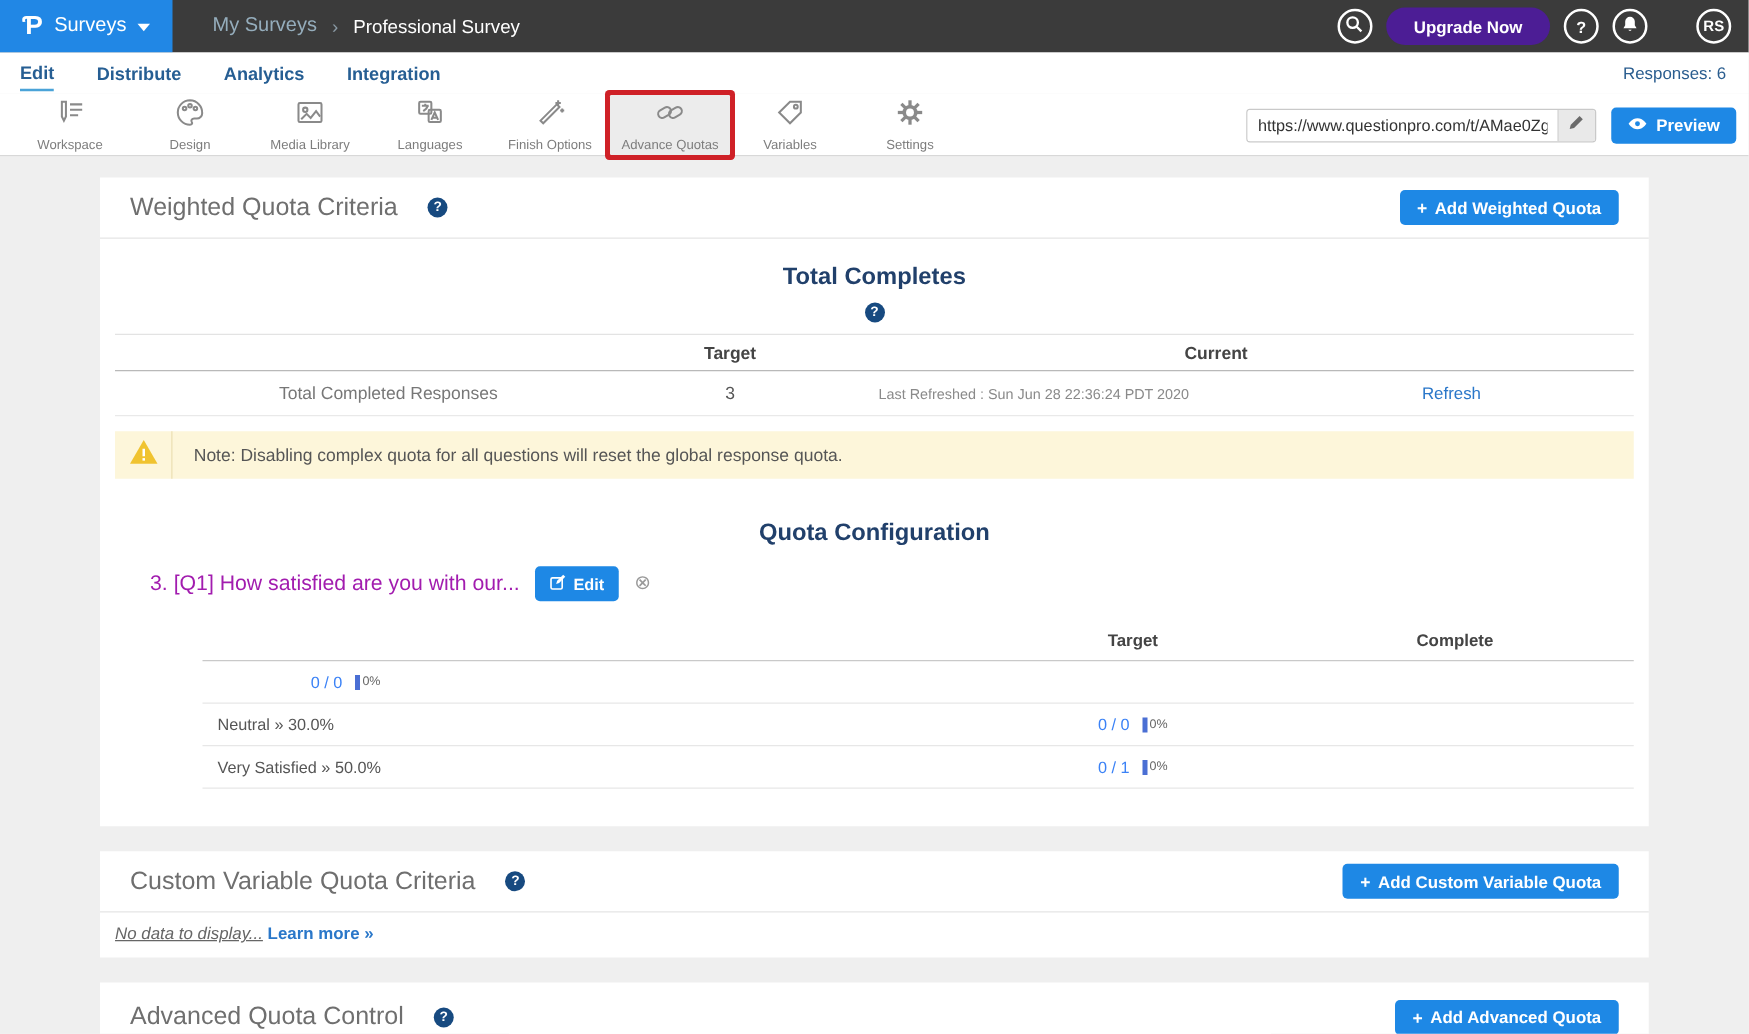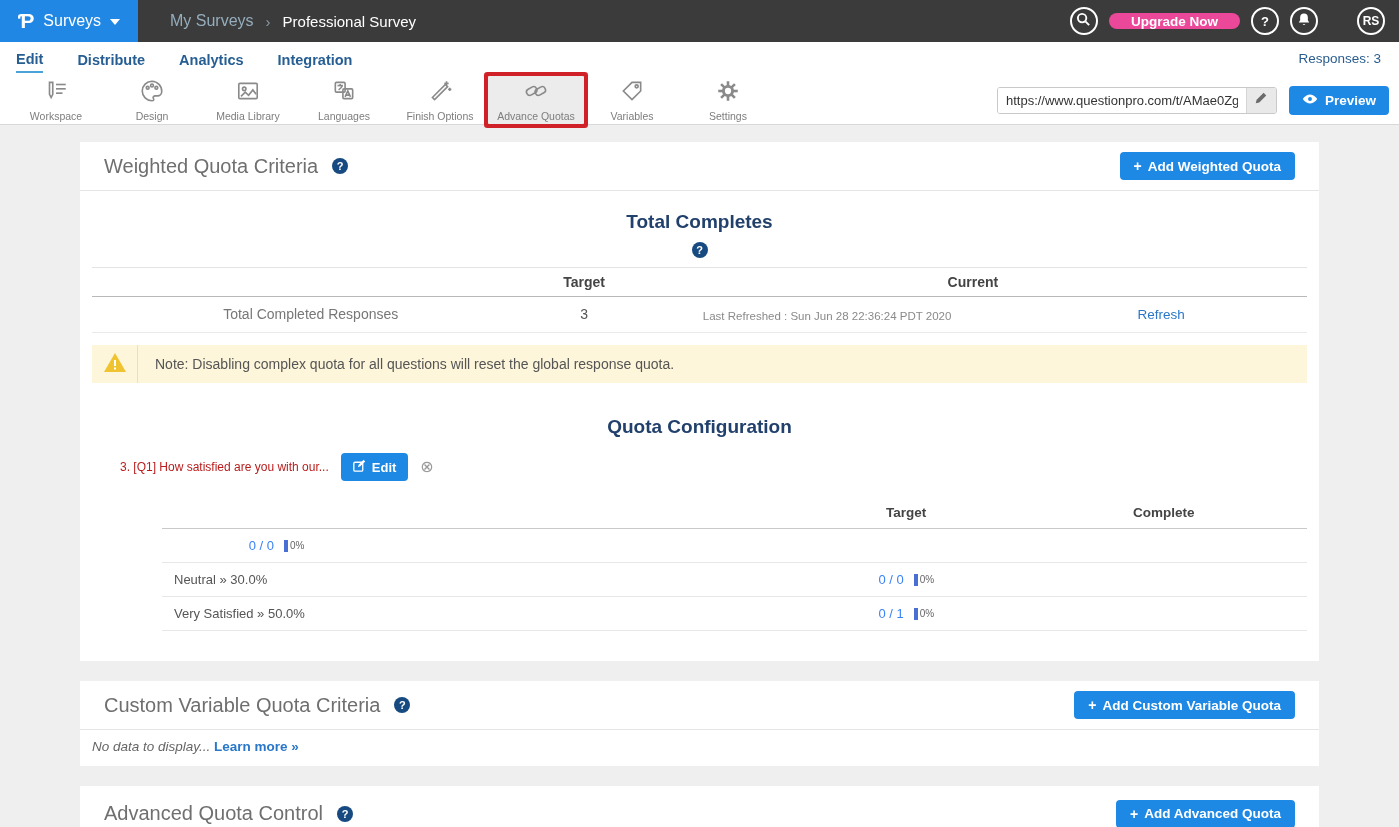--- a/index.html
+++ b/index.html
@@ -14,21 +14,21 @@
   .logo-text { color:#fff; font-size:16px; }
   .caret-down { width:0; height:0; border-left:5px solid transparent; border-right:5px solid transparent;
     border-top:6px solid #fff; margin-top:2px; }
   .breadcrumb { display:flex; align-items:center; gap:12px; margin-left:32px; }
   .bc-parent { color:#95adbc; font-size:16px; cursor:pointer; }
   .bc-sep { color:#8a9aa5; font-size:15px; }
   .bc-current { color:#fff; font-size:15px; }
   .topbar-right { position:absolute; right:14px; top:0; height:42px; display:flex; align-items:center; gap:11px; }
   .circle-btn { width:28px; height:28px; border:2px solid #fff; border-radius:50%; display:flex;
     align-items:center; justify-content:center; color:#fff; font-weight:bold; font-size:13px; cursor:pointer; }
-  .upgrade-btn { background:#ec4899; color:#fff; border:none; border-radius:15px; height:16px;
+  .upgrade-btn { background:#4c1d95; color:#fff; border:none; border-radius:15px; height:30px;
     padding:0 22px; font-size:13.5px; font-weight:bold; font-family:inherit; cursor:pointer; }
 
   
   .navrow { height:33px; background:#fff; display:flex; align-items:center; padding:0 16px; position:relative; }
   .nav-item { color:#265e93; font-size:14.5px; font-weight:bold; margin-right:34px; padding:6px 0 4px; cursor:pointer; }
   .nav-item.active { border-bottom:2px solid #4aa3d8; }
   .nav-responses { position:absolute; right:18px; color:#2a5d8f; font-size:13.5px; }
 
   
   .toolbar { height:50px; background:#fff; border-bottom:1px solid #d8d8d8; display:flex;
@@ -46,79 +46,79 @@
     align-items:center; justify-content:center; cursor:pointer; }
   .preview-btn { background:#1e88e5; border:none; border-radius:4px; color:#fff; height:29px;
     padding:0 13px; font-size:13.5px; font-weight:bold; font-family:inherit; display:flex;
     align-items:center; gap:7px; cursor:pointer; }
 
   
   .content { padding:17px 80px 0 80px; }
   .card { background:#fff; width:1239px; }
   .card-header { display:flex; align-items:center; justify-content:space-between;
     padding:0 24px; height:49px; border-bottom:1px solid #e5e5e5; }
-  .card-title { color:#6f6f6f; font-size:20px; display:flex; align-items:center; gap:14px; }
+  .card-title { color:#6f6f6f; font-size:20px; display:flex; align-items:center; gap:24px; }
   .help-dot { width:16px; height:16px; border-radius:50%; background:#174a80; color:#fff;
     font-size:11px; font-weight:bold; display:inline-flex; align-items:center; justify-content:center;
     cursor:pointer; flex:none; }
   .add-btn { background:#1e88e5; border:none; border-radius:4px; color:#fff; height:28px;
     padding:0 14px; font-size:13.5px; font-weight:bold; font-family:inherit; display:flex;
     align-items:center; gap:6px; cursor:pointer; }
   .plus { font-weight:bold; font-size:14px; }
 
   .card-body { padding:0 12px 30px 12px; }
   .section-title { color:#21406b; font-size:19px; font-weight:bold; display:flex; align-items:center;
     gap:9px; padding-top:19px;flex-direction:column; }
 
   
   .tc-table { margin-top:9px; border-top:1px solid #e3e3e3; font-size:14px; }
   .tc-head { display:flex; border-bottom:1px solid #b9b9b9; padding:6px 0; font-weight:bold; color:#444; }
-  .tc-row { display:flex; align-items:flex-start; padding:9px 0 10px; border-bottom:1px solid #e9e9e9;justify-content:flex-end; }
+  .tc-row { display:flex; align-items:flex-start; padding:9px 0 10px; border-bottom:1px solid #e9e9e9; }
   .tc-c1 { width:36%; text-align:center; }
   .tc-c2 { width:9%; text-align:center; }
   .tc-c3 { width:31%; text-align:center; }
   .tc-c4 { width:24%; text-align:center; }
   .tc-chead-current { width:55%; text-align:center; }
   .tc-row .tc-c1 { color:#777; }
   .tc-row .tc-c2 { color:#555; }
   .cur-main { font-weight:bold; color:#444; font-size:13.5px; }
   .cur-sub { color:#8a8a8a; font-size:11.5px; margin-top:4px; }
   .link { color:#2a77c9; font-size:13.5px; text-decoration:none; cursor:pointer; }
 
   
   .note-bar { margin-top:12px; background:#fdf6da; height:38px; display:flex; align-items:stretch; }
   .note-icon { width:46px; display:flex; align-items:center; justify-content:center;
     border-right:1px solid #ece0b4; }
   .note-text { display:flex; align-items:center; padding-left:17px; font-size:14px; color:#555; }
 
   
   .qc-title { margin-top:14px; }
   .question-row { display:flex; align-items:center; gap:12px; margin:15px 0 0 28px; }
-  .question-label { color:#b91c1c; font-size:12px; }
+  .question-label { color:#a21caf; font-size:17px; }
   .edit-btn { background:#1e88e5; border:none; border-radius:4px; color:#fff; height:28px;
     padding:0 12px; font-size:13px; font-weight:bold; font-family:inherit; display:flex;
     align-items:center; gap:6px; cursor:pointer; }
   .remove-x { color:#999; font-size:16px; cursor:pointer; line-height:1; }
 
   .qc-table { margin:16px 0 0 70px; font-size:13px; }
   .qc-head { display:flex; border-bottom:1px solid #c9c9c9; padding:8px 0; font-weight:bold;
     color:#444; font-size:13.5px; }
   .qc-row { display:flex; align-items:center; height:34px; border-bottom:1px solid #e7e7e7; }
   .qc-c1 { width:55%; padding-left:12px; color:#555; }
   .qc-c2 { width:20%; display:flex; align-items:center; justify-content:center; gap:10px; }
   .qc-c3 { width:25%; text-align:center; }
   .qc-target { color:#3b82f6; }
   .mini-bar-wrap { display:flex; align-items:center; gap:2px; }
   .mini-bar { width:4px; height:12px; background:#4a6fd4; }
   .mini-pct { font-size:10px; color:#666; }
 
   
   .gap { height:20px; }
   .empty-row { padding:9px 12px 12px; font-size:13.5px; color:#666; }
-  .empty-italic { font-style:italic; }
+  .empty-italic { font-style:italic;text-decoration:underline; }
   .learn-link { color:#2a77c9; font-weight:bold; cursor:pointer; }
   .adv-header { border-bottom:none; height:55px; }
   .adv-title-wrap { position:relative; }
   .red-underline { position:absolute; left:0; top:28px; width:186px; height:5px;
     background:#e87468; border-radius:2px; }
 </style>
 </head>
 <body>
 
 <div class="topbar">
@@ -153,21 +153,21 @@
     </div>
     <div class="circle-btn" style="font-size:12px;margin-left:28px;">RS</div>
   </div>
 </div>
 
 <div class="navrow">
   <span class="nav-item active">Edit</span>
   <span class="nav-item">Distribute</span>
   <span class="nav-item">Analytics</span>
   <span class="nav-item">Integration</span>
-  <span class="nav-responses">Responses: 3</span>
+  <span class="nav-responses">Responses: 6</span>
 </div>
 
 <div class="toolbar">
   <div class="tb-item">
     <span>
       <svg width="26" height="26" viewBox="0 0 24 24">
           <path d="M6 4v11l1.5 3 1.5-3V4z"></path>
           <line x1="12" y1="6" x2="21" y2="6"></line>
           <line x1="12" y1="10" x2="21" y2="10"></line>
           <line x1="12" y1="14" x2="18" y2="14"></line>

